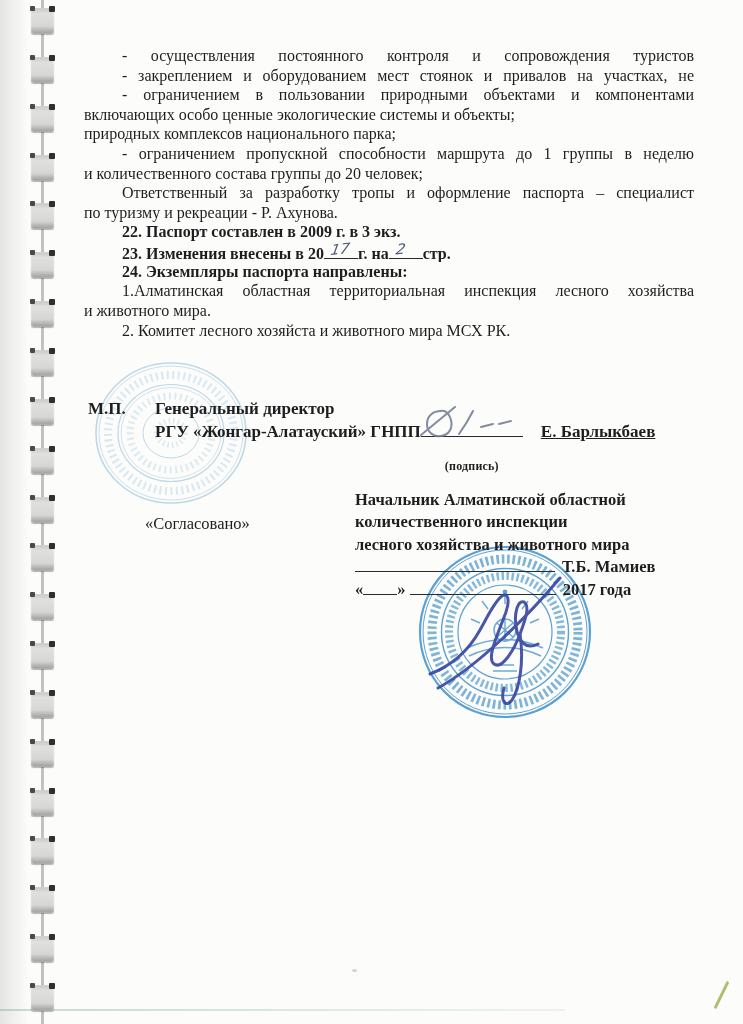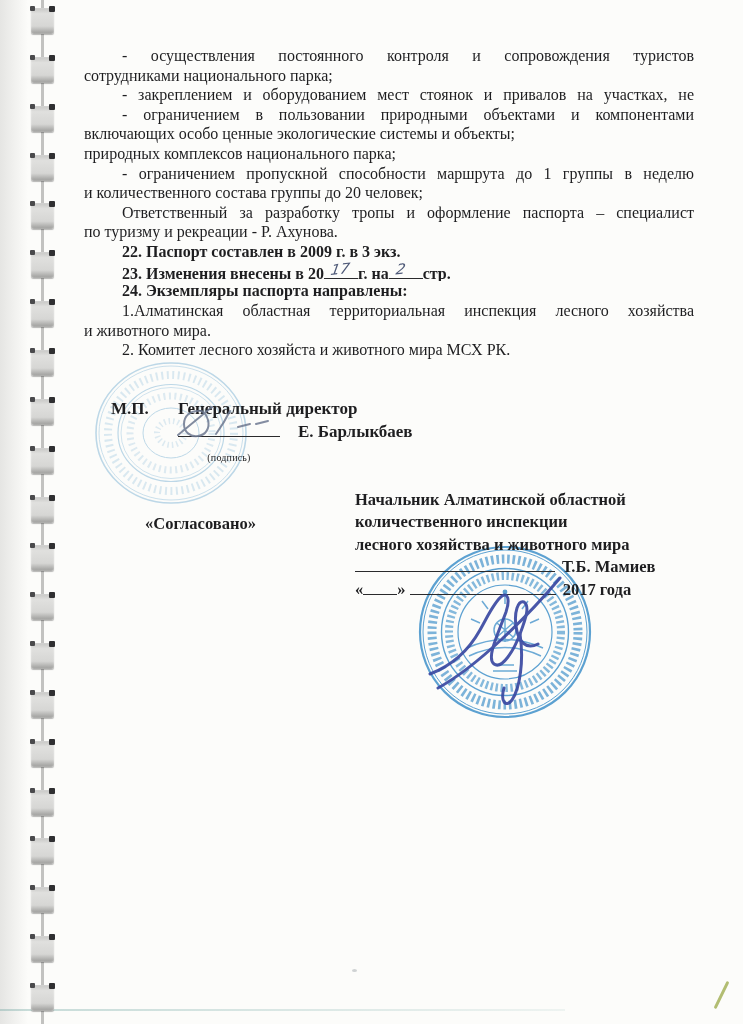--- a/index.html
+++ b/index.html
@@ -26,29 +26,29 @@
   .line{position:relative;height:19.62px;line-height:19.62px;font-size:16px;text-align:justify;overflow:hidden;}
   .line.fill::after{content:"";display:inline-block;width:100%;height:0;}
   .line.ind{padding-left:38px;}
   .line.bold{font-weight:bold;}
 
   .uslot{display:inline-block;width:34px;border-bottom:1.5px solid var(--line-ink);position:relative;height:16px;vertical-align:baseline;}
   .hw{position:absolute;left:7px;bottom:-2px;font-size:14.5px;font-style:italic;font-weight:400;
       color:var(--hw-ink);font-family:"DejaVu Sans",sans-serif;transform:skewX(-16deg) rotate(-7deg);}
 
   
-  .director{position:absolute;left:88px;top:399px;z-index:2;font-weight:bold;font-size:17px;line-height:20px;display:flex;white-space:nowrap;margin-left:23px;}
+  .director{position:absolute;left:88px;top:399px;z-index:2;font-weight:bold;font-size:17px;line-height:20px;display:flex;white-space:nowrap;}
   .mp{width:67px;}
   .sigline{display:inline-block;width:102px;height:17px;border-bottom:1.6px solid var(--line-ink);position:relative;vertical-align:baseline;}
-  .caption{position:absolute;top:29px;left:50%;transform:translateX(-50%);font-weight:normal;font-size:10px;letter-spacing:.2px;}
+  .caption{position:absolute;top:37px;left:50%;transform:translateX(-50%);font-weight:bold;font-size:12px;letter-spacing:.2px;}
   .sig1{position:absolute;left:-6px;top:-20px;overflow:visible;}
-  .dname{margin-left:18px;}
+  .dname{margin-left:18px;text-decoration:underline;}
 
   
-  .agreed{position:absolute;left:145px;top:514px;font-weight:bold;font-size:16.5px;z-index:2;}
+  .agreed{position:absolute;left:145px;top:514px;font-weight:normal;font-size:16.5px;z-index:2;}
   .approval{position:absolute;left:355px;top:489px;width:350px;font-weight:bold;font-size:16.5px;line-height:22.4px;z-index:2;white-space:nowrap;}
   .ul{display:inline-block;border-bottom:1.6px solid var(--line-ink);height:14px;vertical-align:baseline;}
   .w200{width:200px}.w34{width:34px}.w146{width:146px}
   .aname{margin-left:7px;}
 
   
   .stamp1{position:absolute;left:93px;top:360px;z-index:1;opacity:.62;}
   .stamp2{position:absolute;left:417px;top:544px;z-index:1;opacity:.88;}
   .sig2{position:absolute;left:408px;top:556px;z-index:3;opacity:.92;}
 
@@ -99,21 +99,20 @@
   <svg class="sig2" width="200" height="160" viewBox="0 0 200 160" fill="none">
     <g stroke="#3a49a2" stroke-width="3" stroke-linecap="round">
       <path d="M22,118 C48,108 62,92 72,74 C80,60 86,46 94,40 C100,36 102,44 98,56 C90,78 78,102 86,108 C94,114 106,94 112,78 C118,62 122,50 116,46 C110,44 106,56 108,70 C110,86 118,94 130,88"></path>
       <path d="M30,132 C70,110 120,60 152,22"></path>
       <path d="M112,78 C116,104 112,132 104,144 C98,152 92,146 96,132"></path>
     </g>
   </svg>
 
   <div class="flow" id="flow">
       <div class="line ind fill">- осуществления постоянного контроля и сопровождения туристов</div>
-      <div class="line">сотрудниками национального парка;</div>
       <div class="line ind fill">- закреплением и оборудованием мест стоянок и привалов на участках, не</div>
       <div class="line ind fill">- ограничением в пользовании природными объектами и компонентами</div>
       <div class="line">включающих особо ценные экологические системы и объекты;</div>
       <div class="line">природных комплексов национального парка;</div>
       <div class="line ind fill">- ограничением пропускной способности маршрута до 1 группы в неделю</div>
       <div class="line">и количественного состава группы до 20 человек;</div>
       <div class="line ind fill">Ответственный за разработку тропы и оформление паспорта – специалист</div>
       <div class="line">по туризму и рекреации - Р. Ахунова.</div>
       <div class="line ind bold">22. Паспорт составлен в 2009 г. в 3 экз.</div>
       <div class="line ind bold"><span>23. Изменения внесены в 20</span><span class="uslot"><span class="hw">17</span></span><span>г. на</span><span class="uslot"><span class="hw">2</span></span><span>стр.</span></div>
@@ -121,21 +120,21 @@
       <div class="line ind fill">1.Алматинская областная территориальная инспекция лесного хозяйства</div>
       <div class="line">и животного мира.</div>
       <div class="line ind">2. Комитет лесного хозяйста и животного мира МСХ РК.</div>
     </div>
 
   <div class="director">
     <div class="mp">М.П.</div>
     <div>
       <div>Генеральный директор</div>
       <div>
-        <span class="sigline">
+        <span>РГУ «Жонгар-Алатауский» ГНПП</span><span class="sigline">
           <svg class="sig1" width="120" height="48" viewBox="0 0 120 48" fill="none">
             <g stroke="#6d7890" stroke-width="2" stroke-linecap="round" opacity="0.85">
               <path d="M26,12 C18,12 12,17 12,25 C12,33 18,38 26,37 C34,36 38,29 36,21 C34,14 30,11 25,12"></path>
               <path d="M6,36 L40,8"></path>
               <path d="M58,12 C54,20 49,28 44,35"></path>
               <path d="M66,28 l12,-3 M84,25 l12,-3"></path>
             </g>
           </svg>
           <span class="caption">(подпись)</span>
         </span><span class="dname">Е. Барлыкбаев</span>

